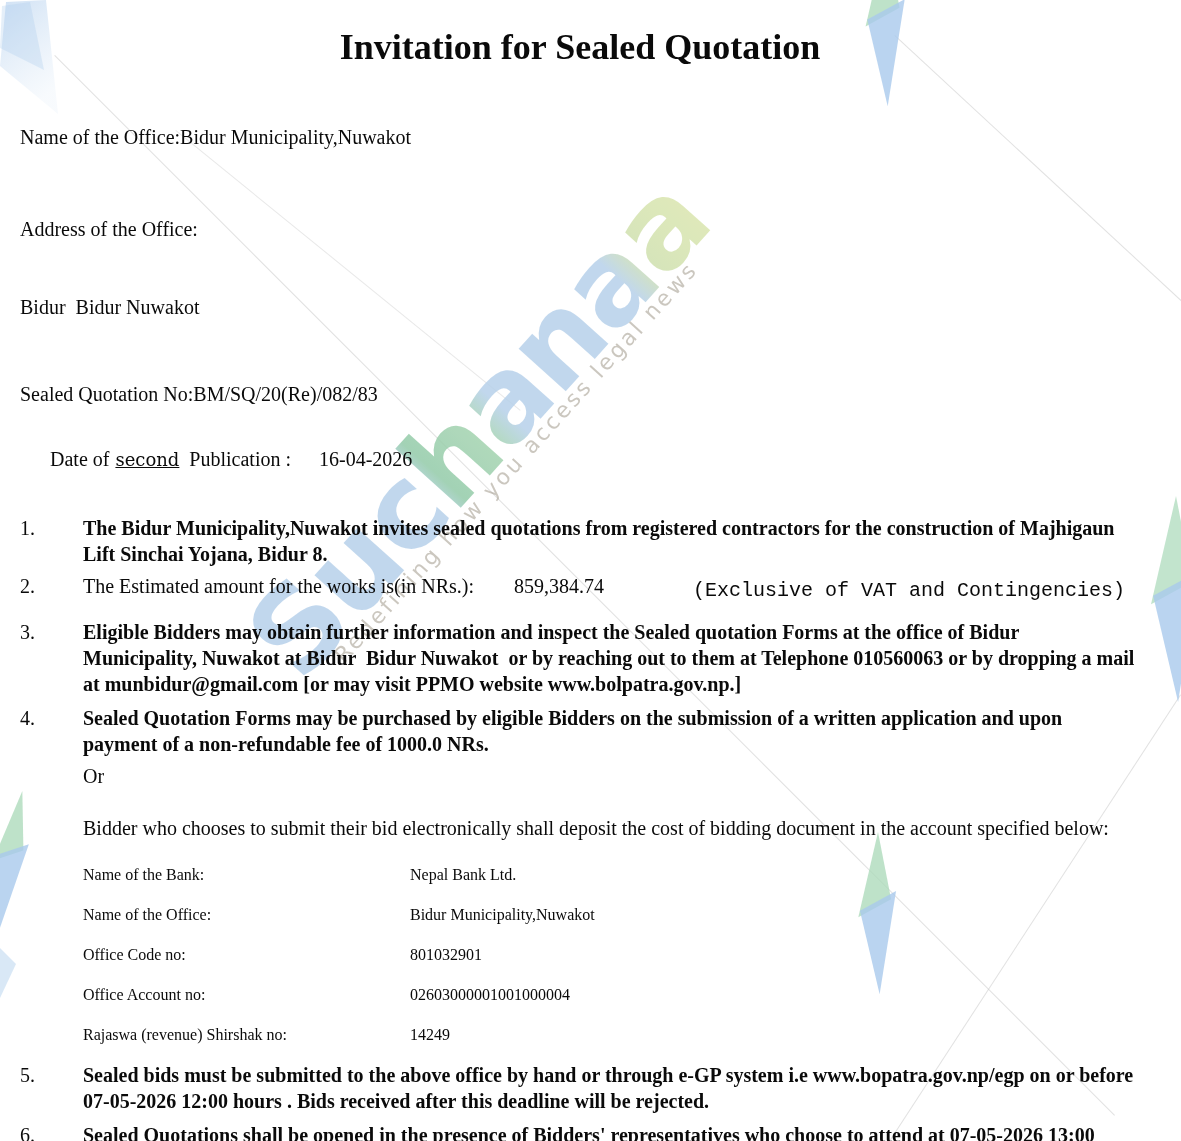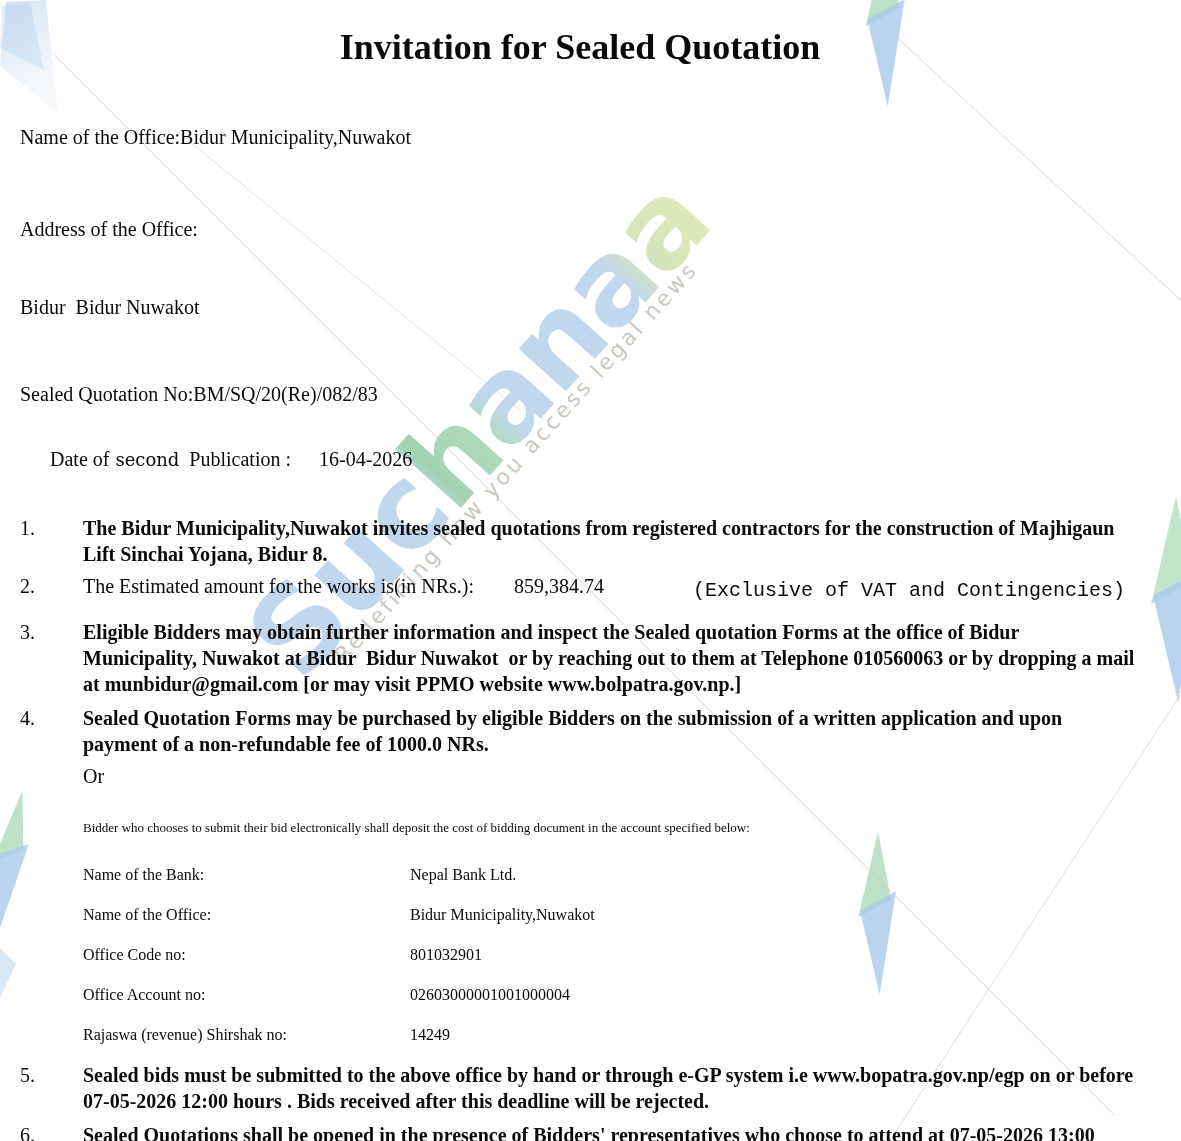--- a/index.html
+++ b/index.html
@@ -56,42 +56,42 @@
   .doc-title {
     font-size:36px; font-weight:bold; text-align:center;
     margin-top:6px; letter-spacing:0;
   }
 
   .hdr { font-size:20px; line-height:26px; white-space:pre-wrap; }
   .hdr-name  { margin-top:56px; margin-bottom:14px; }
   .hdr-addr  { margin-bottom:9px; }
   .hdr-qno   { margin-bottom:13px; }
   .hdr-date  { }
-  .date-word { font-family:"DejaVu Serif", serif; font-size:18px; margin:0 10px 0 6px; }
+  .date-word { font-family:"DejaVu Serif", serif; font-size:18px; margin:0 10px 0 6px;text-decoration:underline; }
   .date-label{ }
   .date-value{ margin-left:28px; }
 
   .olist { margin-top:16px; }
   .oitem { display:flex; }
   .oitem .no  { width:63px; flex:none; font-size:20px; line-height:26px; }
   .oitem .txt { width:1054px; font-size:20px; line-height:26px; white-space:pre-wrap;font-weight:bold; }
   .item-1 { margin-bottom:6px; }
   .item-2 { margin-bottom:18px; }
   .item-3 { margin-bottom:8px; }
   .item-4 { }
   .item-5 { margin-bottom:8px; }
   .item-6 { margin-bottom:2px; }
 
   .amount-row { display:flex; align-items:baseline; width:1054px; font-size:20px; line-height:26px; }
   .amount-row .amount { margin-left:40px; white-space:nowrap; }
   .amount-row .vat-note { margin-left:auto; margin-right:12px; position:relative; top:3px; white-space:nowrap;font-family:Liberation Mono, monospace; }
 
   .or-line { width:756px; margin:6px 0 26px 63px; font-size:20px; line-height:26px; }
 
-  .deposit-note { margin-left:63px; width:1060px; font-size:13px; line-height:26px; white-space:pre-wrap; }
+  .deposit-note { margin-left:63px; width:1060px; font-size:20px; line-height:26px; white-space:pre-wrap; }
 
   .bank { margin:21px 0 0 63px; }
   .bank-row { display:flex; font-size:16px; line-height:26px; margin-bottom:14px; }
   .bank-row .lbl { width:327px; flex:none; white-space:pre-wrap; }
   .bank-row .val { white-space:pre-wrap; }
 
   .olist2 { margin-top:8px; }
 </style>
 </head>
 <body>

